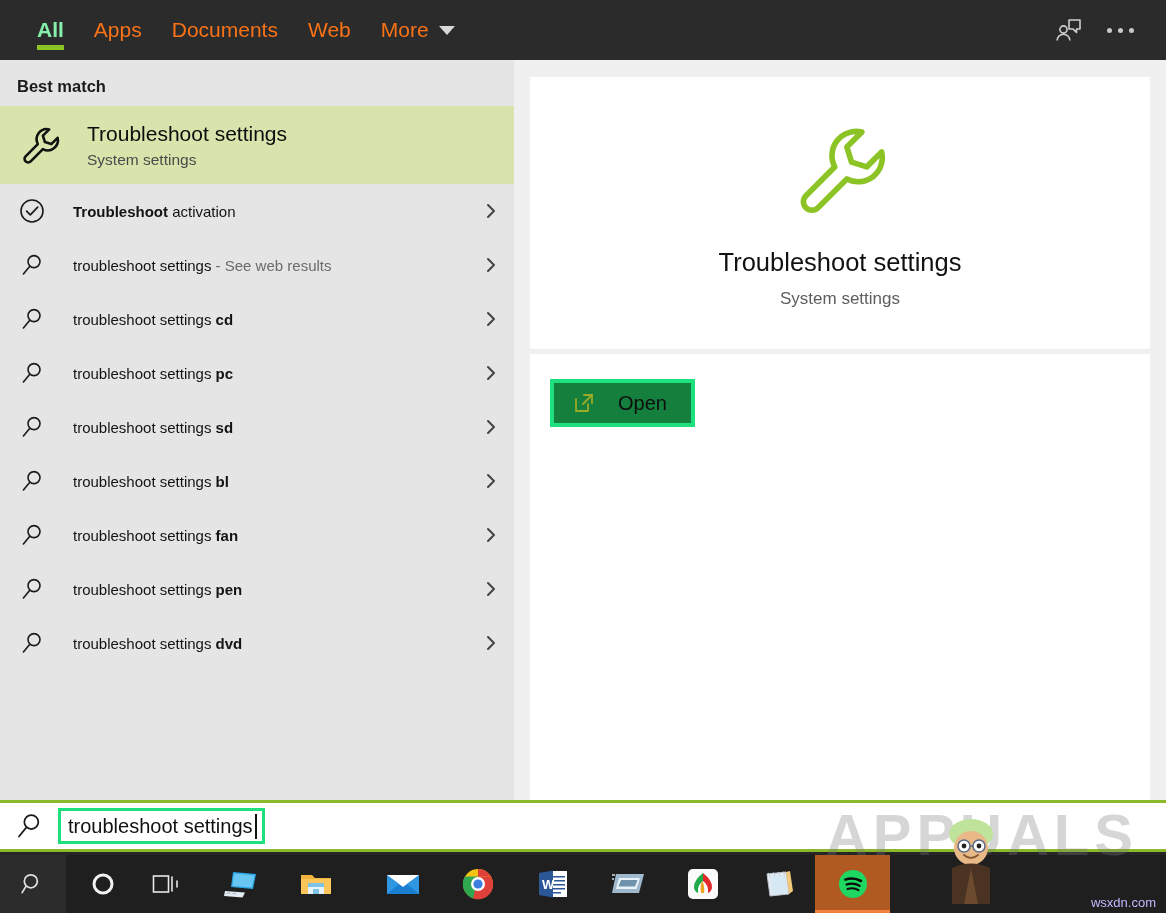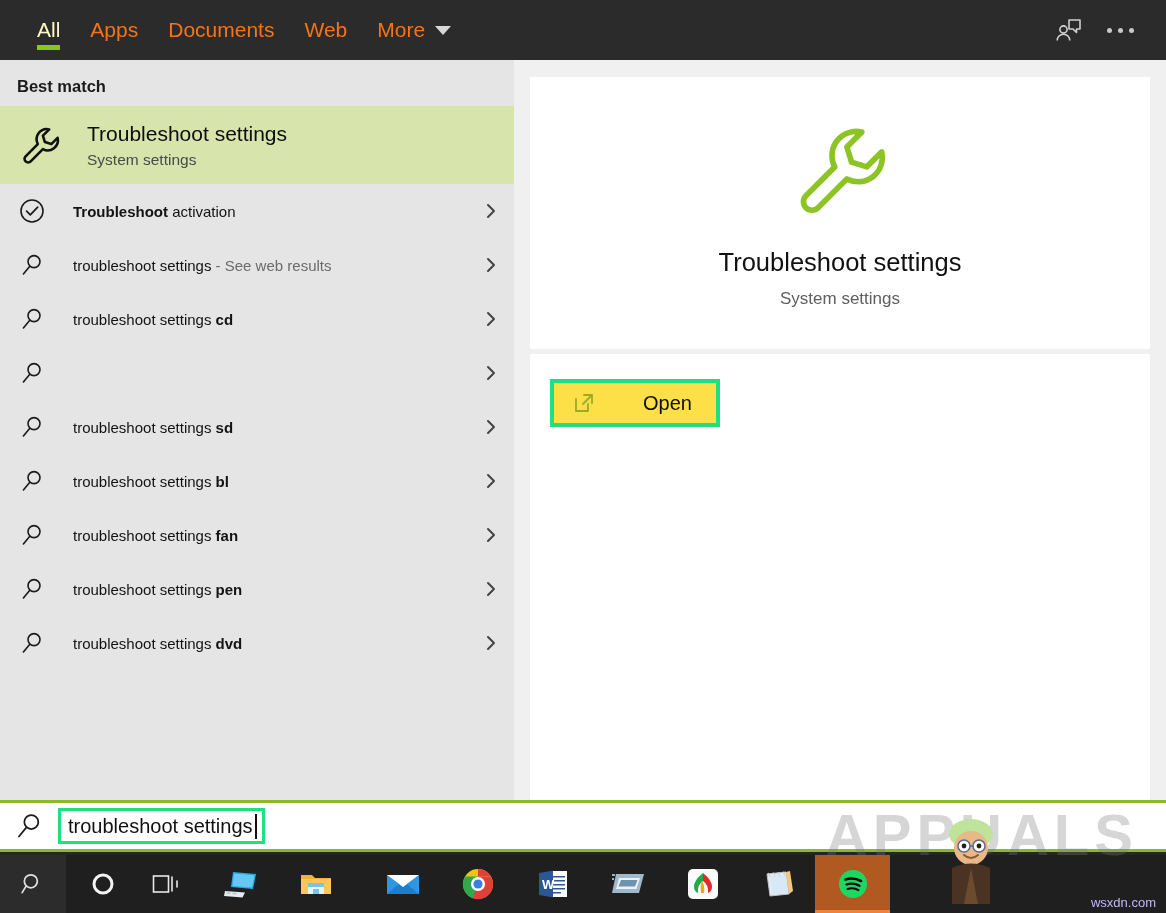--- a/index.html
+++ b/index.html
@@ -37,21 +37,21 @@
     position: relative;
     height: 60px;
     display: flex;
     align-items: center;
     padding: 0 15px;
     color: #f97316;
     font-size: 21px;
     cursor: default;
     white-space: nowrap;
   }
-  .tab.active { color: #fef9c3; font-weight: normal; }
+  .tab.active { color: #86efac; font-weight: bold; }
   .tab.active::after {
     content: "";
     position: absolute;
     left: 15px; right: 15px;
     bottom: 10px;
     height: 5px;
     background: #8cc426;
   }
   .tab .caret {
     display: inline-block;
@@ -203,24 +203,23 @@
     background: #ffffff;
     margin-top: 5px;
     height: 446px;
     padding: 25px 0 0 20px;
   }
   .open-btn {
     display: inline-flex;
     align-items: center;
     height: 48px;
     padding: 0 24px 0 18px;
-    background: #fde047;
+    background: #15803d;
     border: 4px solid #1fe07e;
     cursor: default;
-    gap: 25px;
   }
   .open-btn .oi {
     width: 24px; height: 24px;
     display: flex;
     align-items: center;
     justify-content: center;
     flex: 0 0 24px;
   }
   .open-btn .olabel {
     margin-left: 22px;
@@ -444,20 +443,23 @@
             </svg>
         </div>
       </div>
 
       <div class="row">
         <div class="row-icon">
           <svg width="24" height="24" viewBox="0 0 24 24">
               <circle cx="14" cy="8.6" r="6" fill="none" stroke="#1b1b1b" stroke-width="1.6"></circle>
               <path d="M9.6 13.4 L3.4 21" fill="none" stroke="#1b1b1b" stroke-width="1.6" stroke-linecap="round"></path>
             </svg>
+        </div>
+        <div class="row-label">
+          <span>troubleshoot settings </span><span class="b">pc</span>
         </div>
         <div class="chev">
           <svg width="18" height="18" viewBox="0 0 18 18">
               <path d="M6 3 L12 9 L6 15" fill="none" stroke="#444444" stroke-width="2" stroke-linecap="round" stroke-linejoin="round"></path>
             </svg>
         </div>
       </div>
 
       <div class="row">
         <div class="row-icon">

